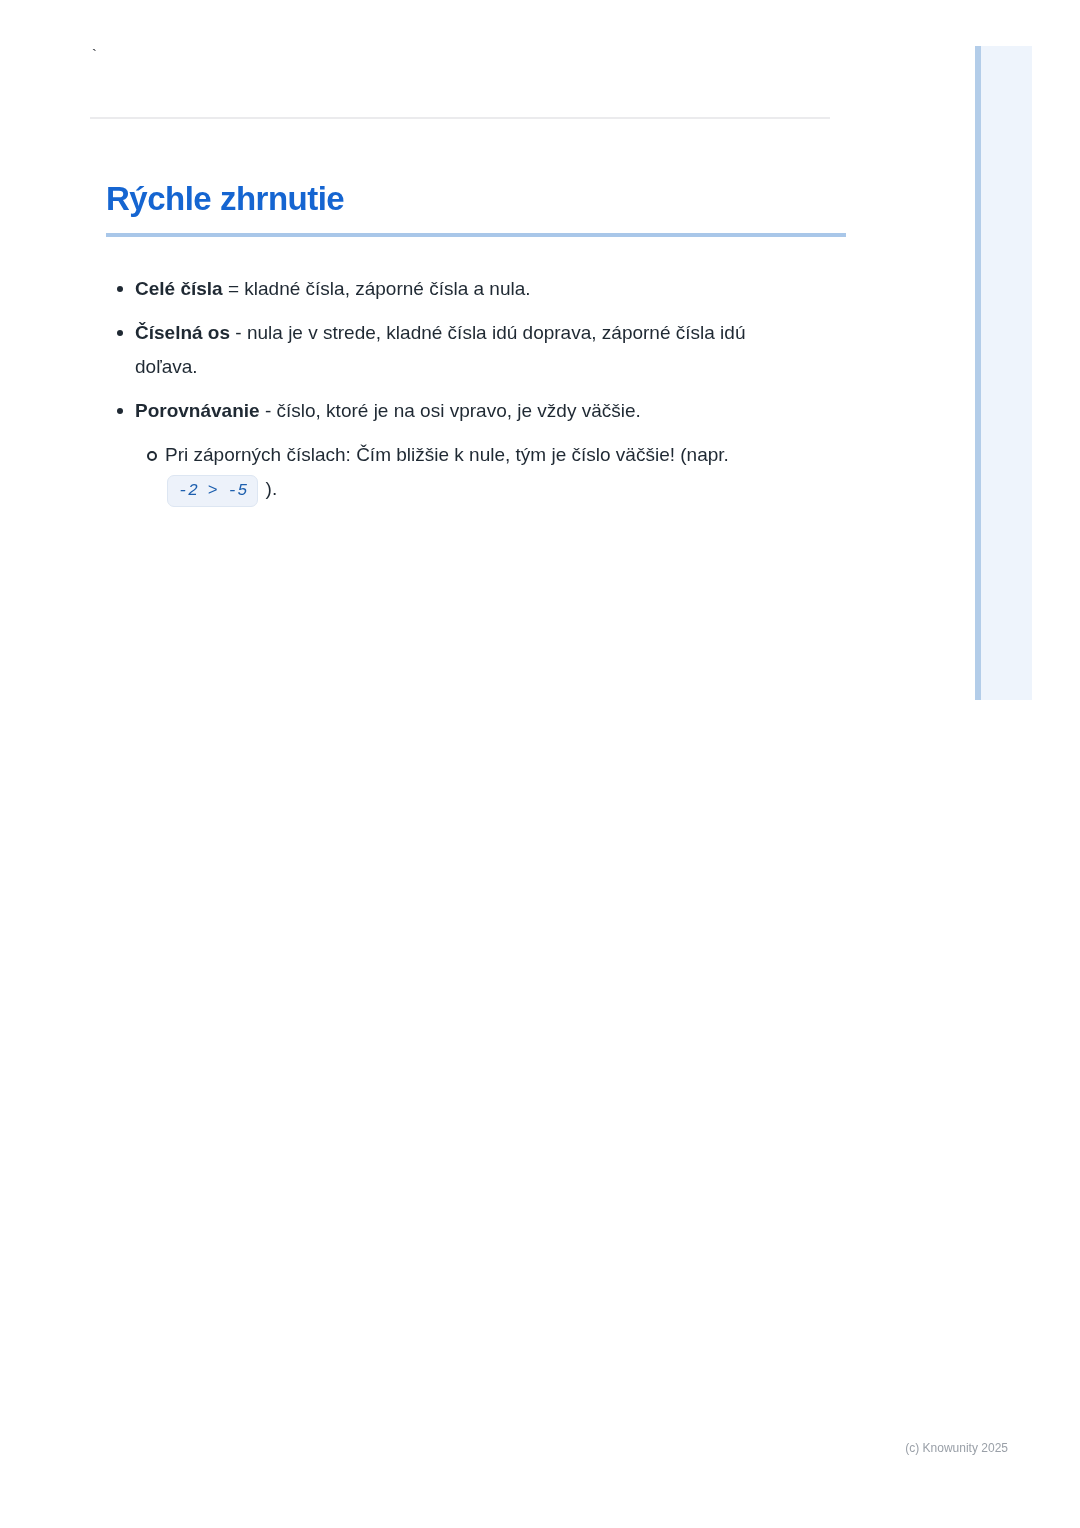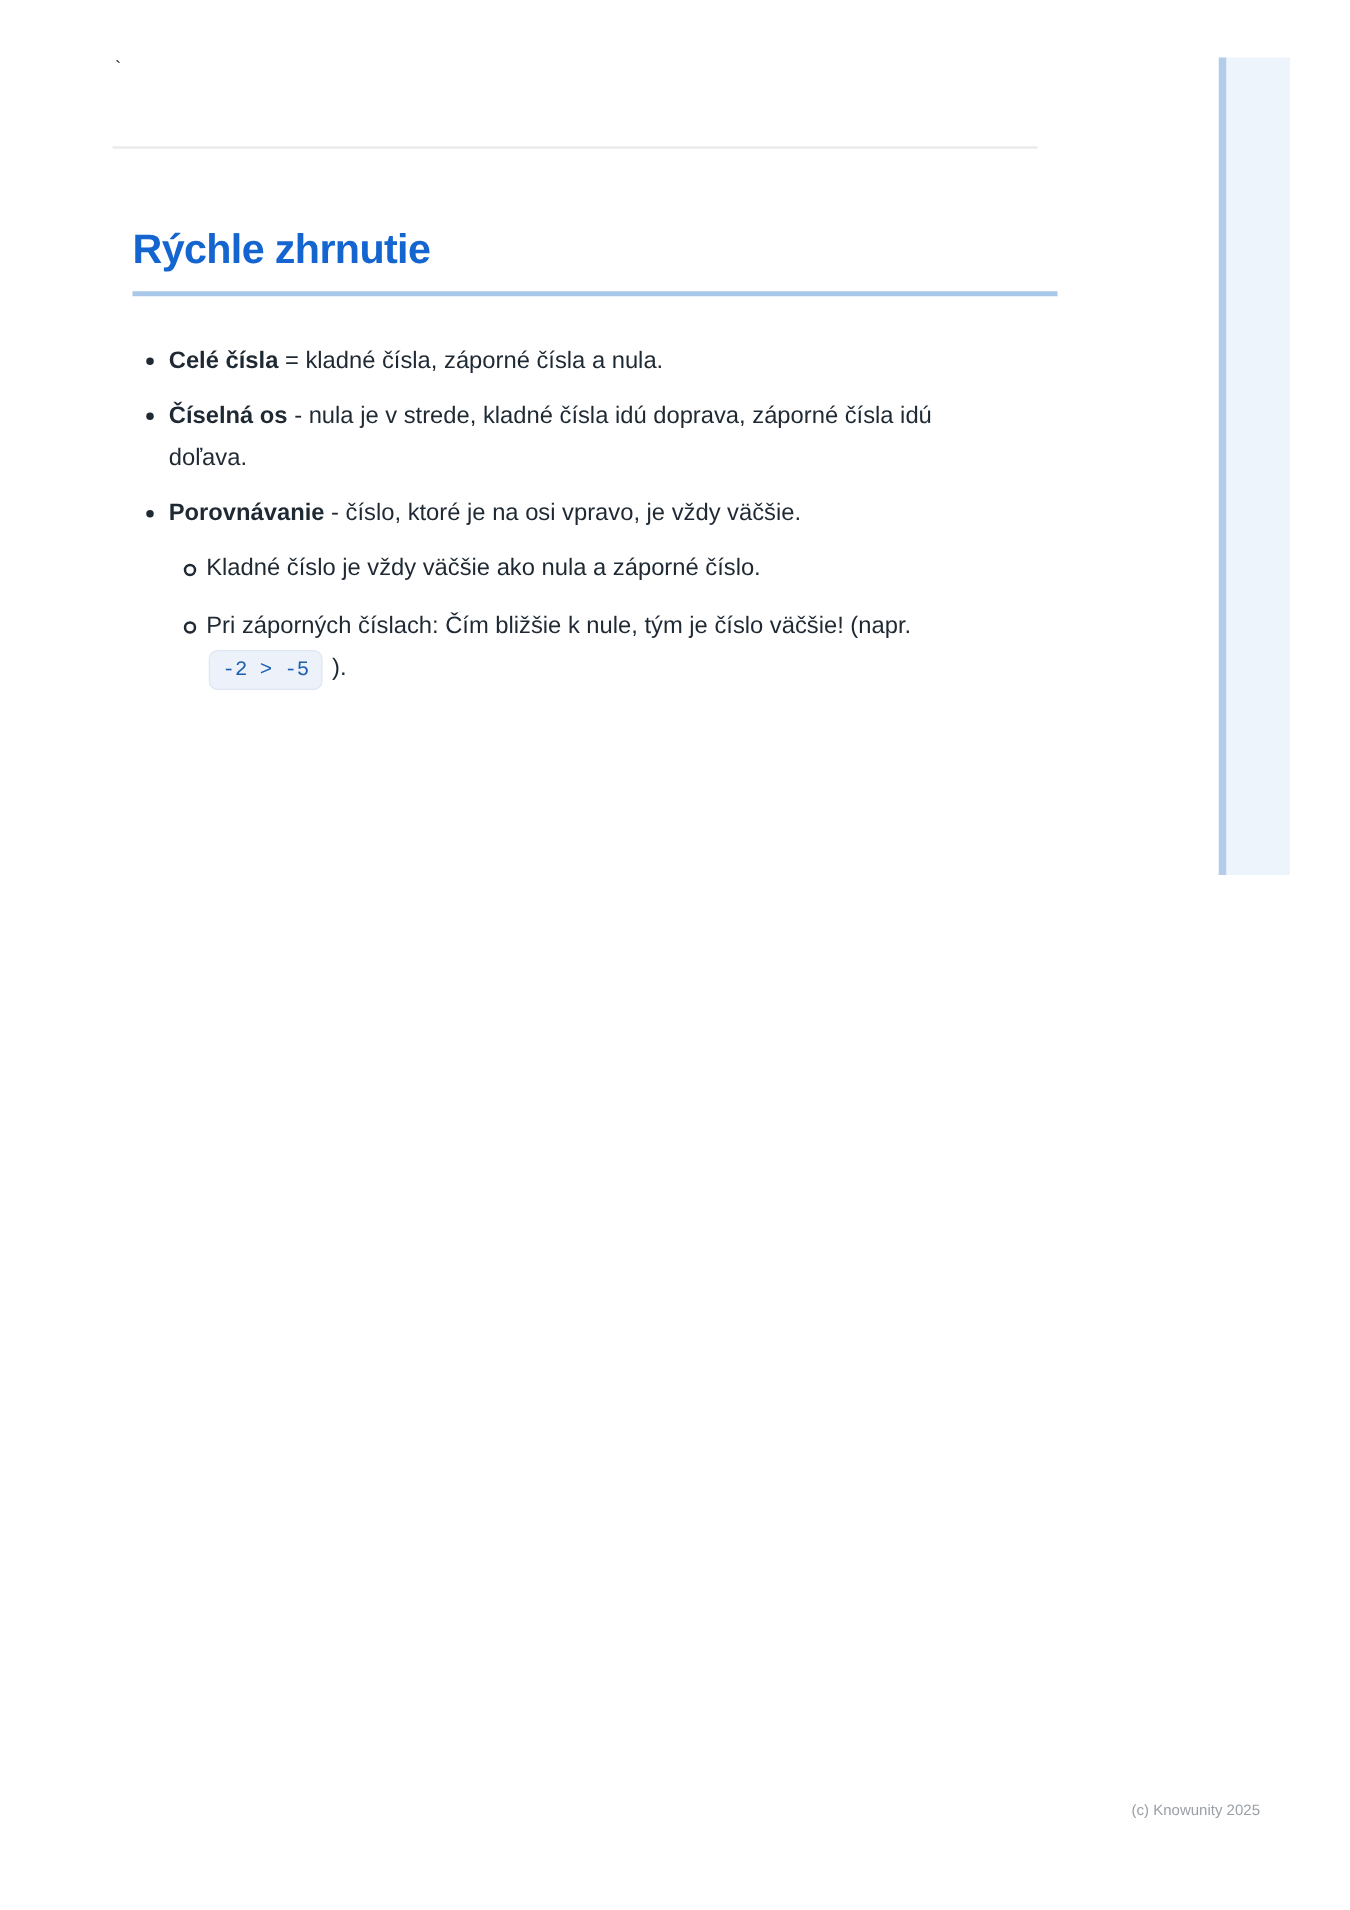--- a/index.html
+++ b/index.html
@@ -64,20 +64,21 @@
     display:inline-block;
     background:var(--chip_bg);
     border:1px solid var(--chip_border);
     border-radius:7px;
     padding:2px 10px;
     font-family:"Liberation Mono","DejaVu Sans Mono",monospace;
     font-size:16.5px;line-height:26px;
     color:var(--chip_text);
     margin:1px 2px;
     vertical-align:baseline;
+    font-style:italic;
   }
   .side-panel{
     position:absolute;left:975px;top:46px;
     width:51px;height:654px;
     background:var(--panel_bg);
     border-left:6px solid var(--panel_border);
   }
   .footer{
     position:absolute;right:72px;top:1441px;
     font-size:12px;color:var(--footer_gray);
@@ -87,19 +88,18 @@
 <body>
 
 <div class="page">
   <div class="backtick">`</div>
   <div class="top-divider"></div>
   <h1 class="heading">Rýchle zhrnutie</h1>
   <ul class="summary-list">
       <li class="l1"><span class="b">Celé čísla</span><span> = kladné čísla, záporné čísla a nula.</span></li>
       <li class="l1"><span class="b">Číselná os</span><span> - nula je v strede, kladné čísla idú doprava, záporné čísla idú</span><br><span>doľava.</span></li>
       <li class="l1"><span class="b">Porovnávanie</span><span> - číslo, ktoré je na osi vpravo, je vždy väčšie.</span><ul class="sublist">
-          <li class="l2"><span>Kladné číslo je vždy väčšie ako nula a záporné číslo.</span></li>
           <li class="l2"><span>Pri záporných číslach: Čím bližšie k nule, tým je číslo väčšie! (napr.</span><br><span class="chip">-2 &gt; -5</span><span> ).</span></li>
         </ul></li>
     </ul>
   <div class="side-panel"></div>
   <div class="footer">(c) Knowunity 2025</div>
 </div>
 
 </body></html>

